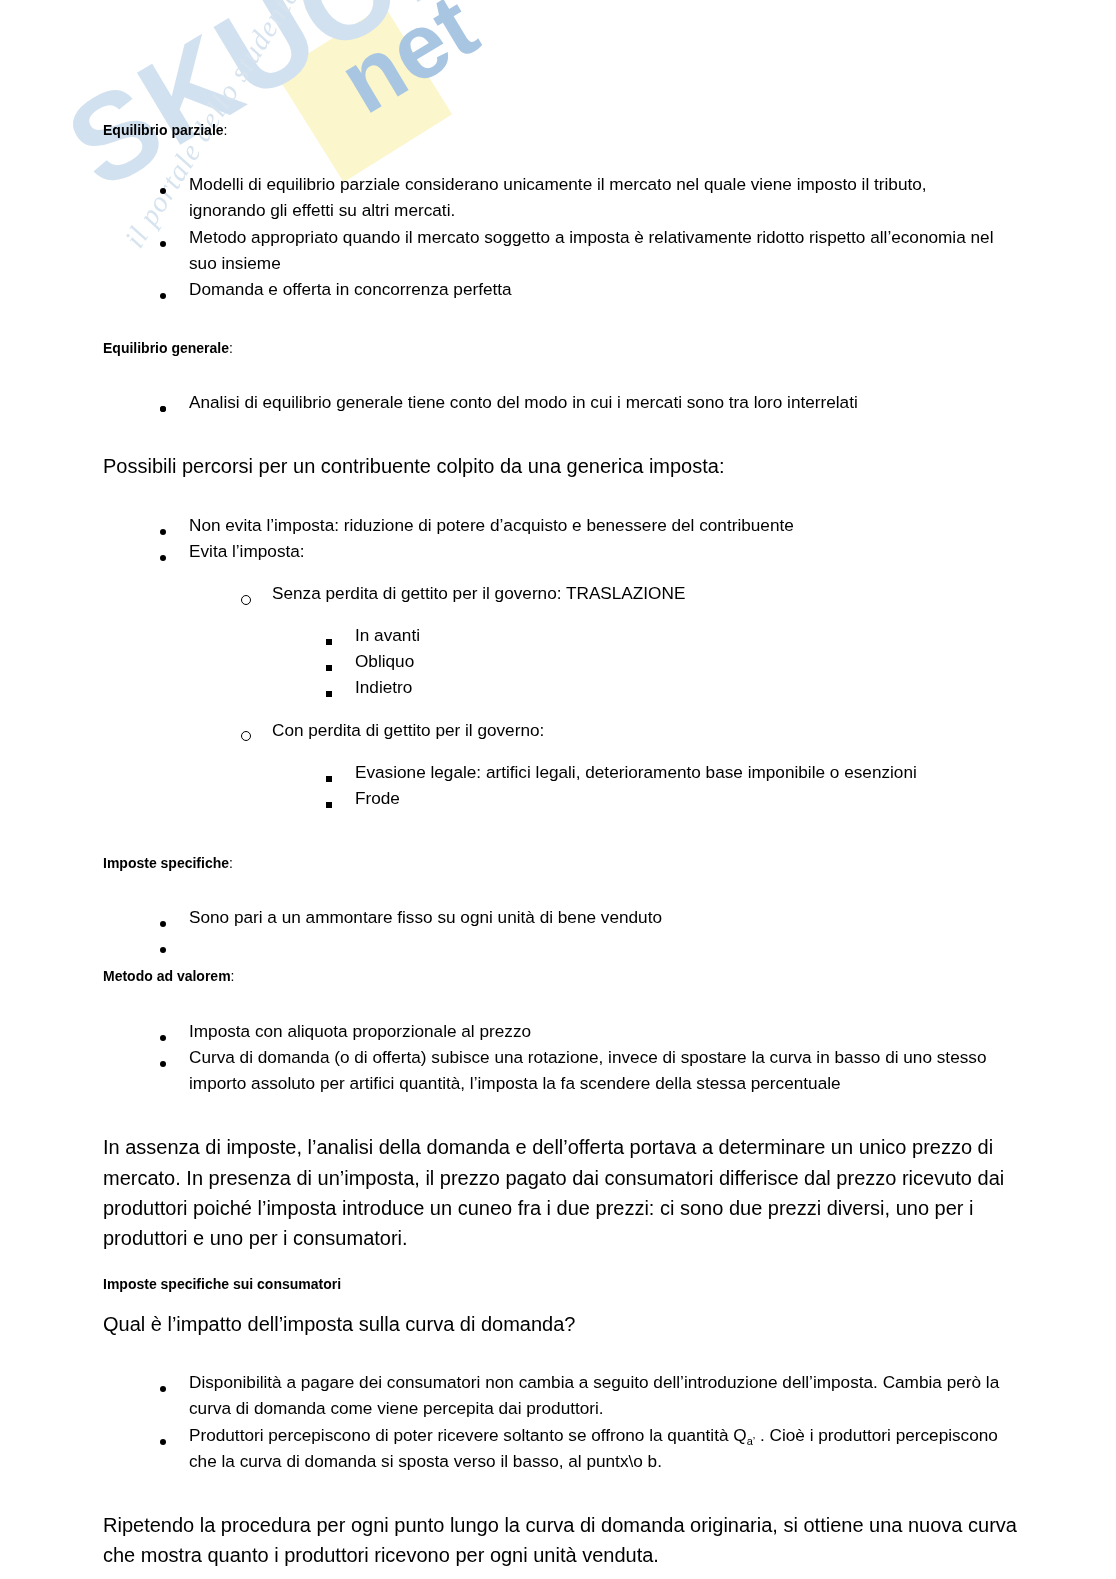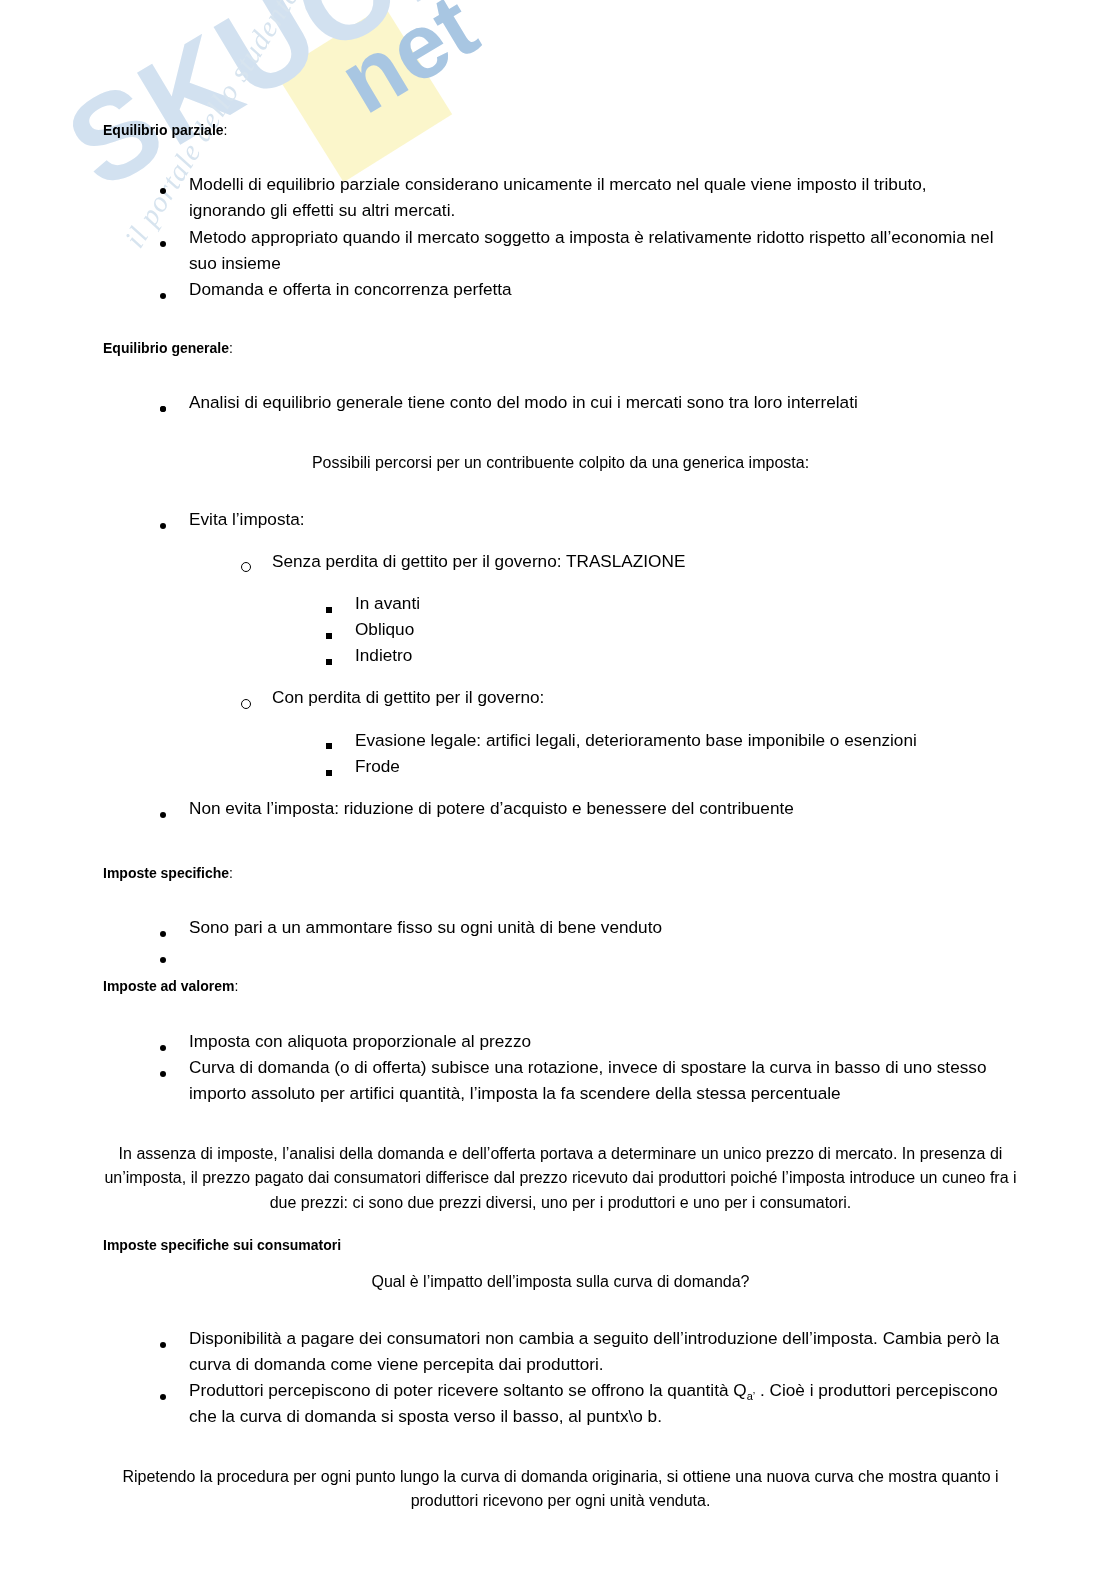--- a/index.html
+++ b/index.html
@@ -93,23 +93,23 @@
   h2.block-heading {
     margin: 0 0 0 0;
     font-size: 14px;
     font-weight: bold;
     line-height: 1.52;
   }
   h2.block-heading .colon { font-weight: normal; }
 
   p.para {
     margin: 0;
-    font-size: 16px;
-    line-height: 1.52;
-    text-align: center;
+    font-size: 20px;
+    line-height: 1.52;
+    text-align: left;
   }
 
   ul.bl, ul.bl ul {
     list-style: none;
     margin: 16px;
     padding: 0;
   }
 
   ul.bl > li {
     position: relative;
@@ -224,52 +224,52 @@
       <li><span class="bullet"><span class="dot-l1"></span></span></li>
       <li><span class="bullet"><span class="dot-l1"></span></span><span>Analisi di equilibrio generale tiene conto del modo in cui i mercati sono tra loro interrelati</span></li>
     </ul>
 
     <div class="gap-md"></div>
 
     <p class="para">Possibili percorsi per un contribuente colpito da una generica imposta:</p>
     <div class="gap-sm"></div>
 
     <ul class="bl">
+      <li><span class="bullet"><span class="dot-l1"></span></span><span>Non evita l’imposta: riduzione di potere d’acquisto e benessere del contribuente</span></li>
       <li><span class="bullet"><span class="dot-l1"></span></span><span>Evita l’imposta:</span>
         <ul class="lvl2">
           <li><span class="bullet"><span class="dot-l2"></span></span><span>Senza perdita di gettito per il governo: TRASLAZIONE</span>
             <ul class="lvl3">
               <li><span class="bullet"><span class="dot-l3"></span></span><span>In avanti</span></li>
               <li><span class="bullet"><span class="dot-l3"></span></span><span>Obliquo</span></li>
               <li><span class="bullet"><span class="dot-l3"></span></span><span>Indietro</span></li>
             </ul>
           </li>
           <li><span class="bullet"><span class="dot-l2"></span></span><span>Con perdita di gettito per il governo:</span>
             <ul class="lvl3">
               <li><span class="bullet"><span class="dot-l3"></span></span><span>Evasione legale: artifici legali, deterioramento base imponibile o esenzioni</span></li>
               <li><span class="bullet"><span class="dot-l3"></span></span><span>Frode</span></li>
             </ul>
           </li>
         </ul>
       </li>
-      <li><span class="bullet"><span class="dot-l1"></span></span><span>Non evita l’imposta: riduzione di potere d’acquisto e benessere del contribuente</span></li>
     </ul>
 
     <div class="gap-lg"></div>
 
     <h2 class="block-heading"><span>Imposte specifiche</span><span class="colon">:</span></h2>
     <div class="gap-sm"></div>
     <ul class="bl">
       <li><span class="bullet"><span class="dot-l1"></span></span><span>Sono pari a un ammontare fisso su ogni unità di bene venduto</span></li>
       <li><span class="bullet"><span class="dot-l1"></span></span></li>
     </ul>
 
     <div class="gap-md"></div>
 
-    <h2 class="block-heading"><span>Imposte ad valorem</span><span class="colon">:</span></h2>
+    <h2 class="block-heading"><span>Metodo ad valorem</span><span class="colon">:</span></h2>
     <div class="gap-sm"></div>
     <ul class="bl">
       <li><span class="bullet"><span class="dot-l1"></span></span><span>Imposta con aliquota proporzionale al prezzo</span></li>
       <li><span class="bullet"><span class="dot-l1"></span></span><span>Curva di domanda (o di offerta) subisce una rotazione, invece di spostare la curva in basso di uno stesso importo assoluto per artifici quantità, l’imposta la fa scendere della stessa percentuale</span></li>
     </ul>
 
     <div class="gap-md"></div>
 
     <p class="para">In assenza di imposte, l’analisi della domanda e dell’offerta portava a determinare un unico prezzo di mercato. In presenza di un’imposta, il prezzo pagato dai consumatori differisce dal prezzo ricevuto dai produttori poiché l’imposta introduce un cuneo fra i due prezzi: ci sono due prezzi diversi, uno per i produttori e uno per i consumatori.</p>
 

